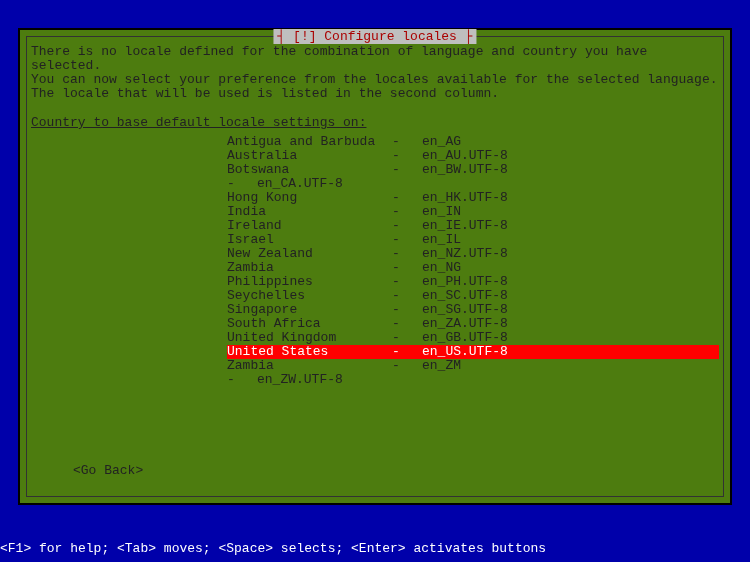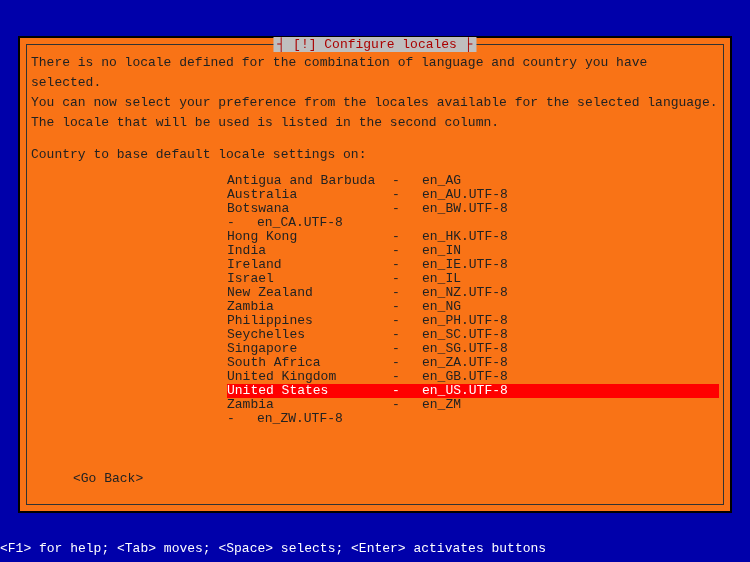--- a/index.html
+++ b/index.html
@@ -9,24 +9,24 @@
       font-size: 13px;
       color: #bfbfbf;
       width: 750px;
       height: 562px;
       overflow: hidden;
       position: relative;
     }
     .dialog {
       position: absolute;
       left: 18px;
-      top: 36px;
+      top: 28px;
       width: 714px;
       height: 477px;
-      background: #f97316;
+      background: #4d7c0f;
       border: 2px solid #000;
     }
     .dialog-inner {
       margin: 6px;
       height: calc(100% - 12px);
       border: 1px solid #323232;
       position: relative;
       padding: 8px 4px;
     }
     .title {
@@ -34,27 +34,28 @@
       top: -8px;
       left: 50%;
       transform: translateX(-50%);
       background: #bfbfbf;
       padding: 0 4px;
       color: #aa0000;
       white-space: nowrap;
     }
     .body-text {
       color: #222;
-      line-height: 20px;
+      line-height: 14px;
       margin-bottom: 14px;
       white-space: pre-wrap;
     }
     .prompt {
       color: #222;
-      margin-bottom: 12px;
+      margin-bottom: 5px;
+      text-decoration: underline;
     }
     .locale-list {
       margin-left: 196px;
       line-height: 14px;
     }
     .locale-row {
       display: flex;
       color: #222;
       white-space: pre;
     }

